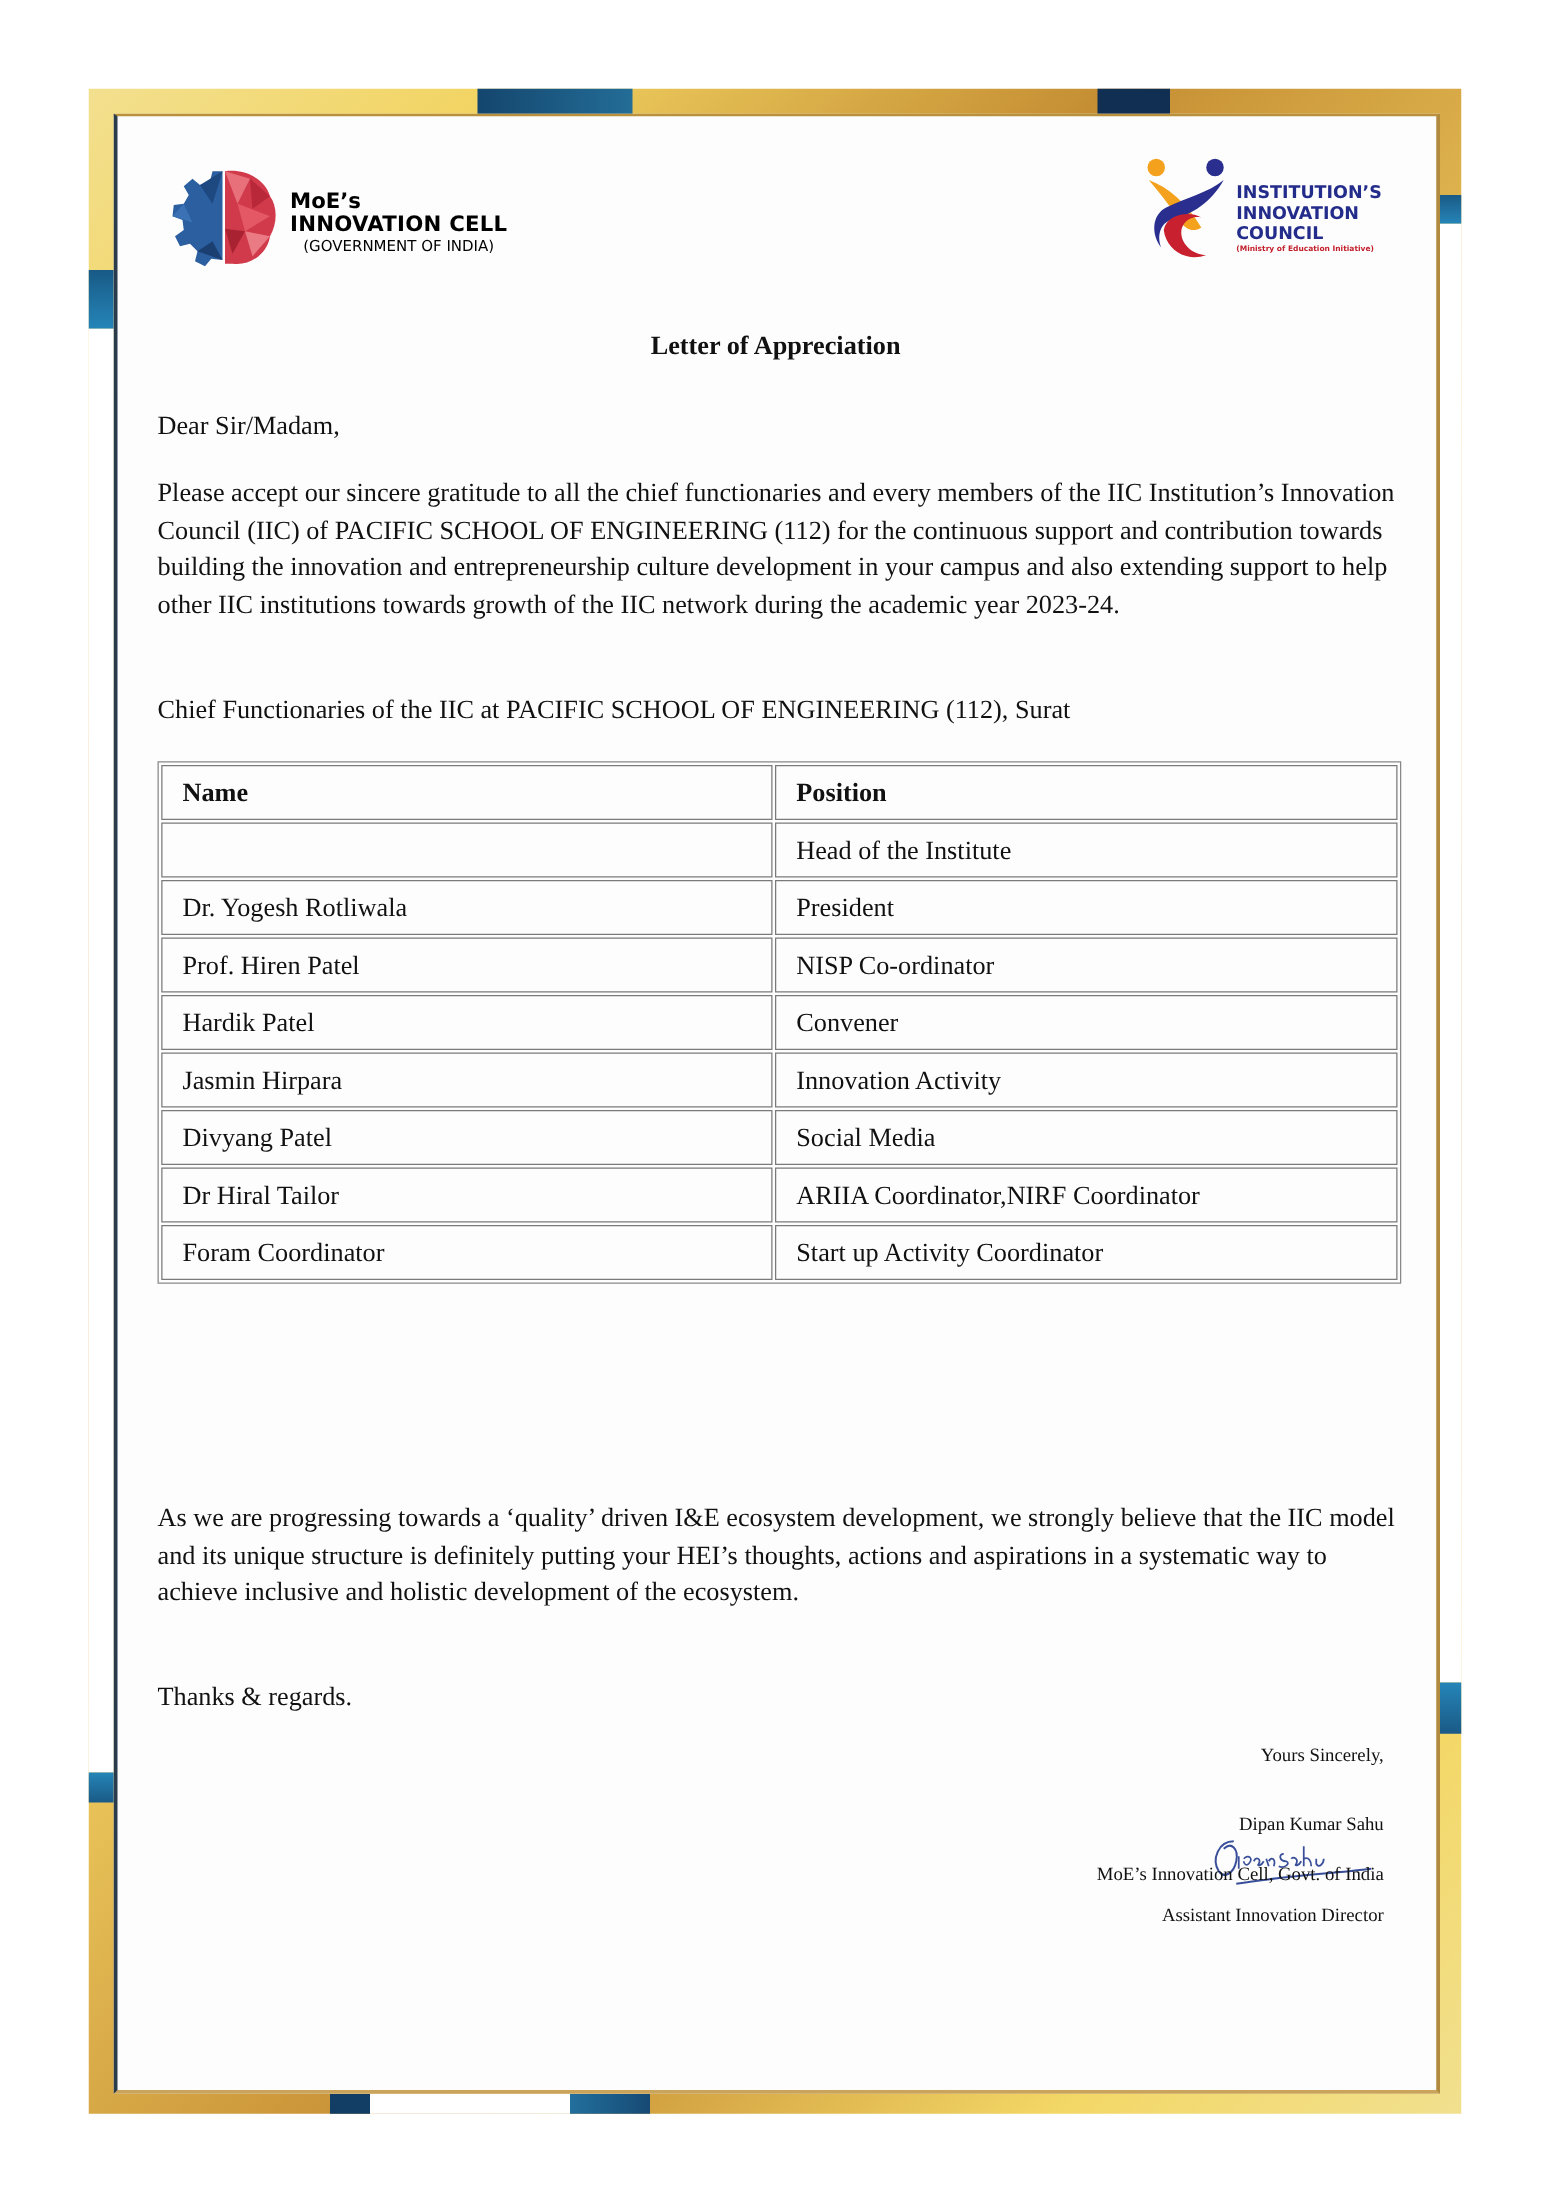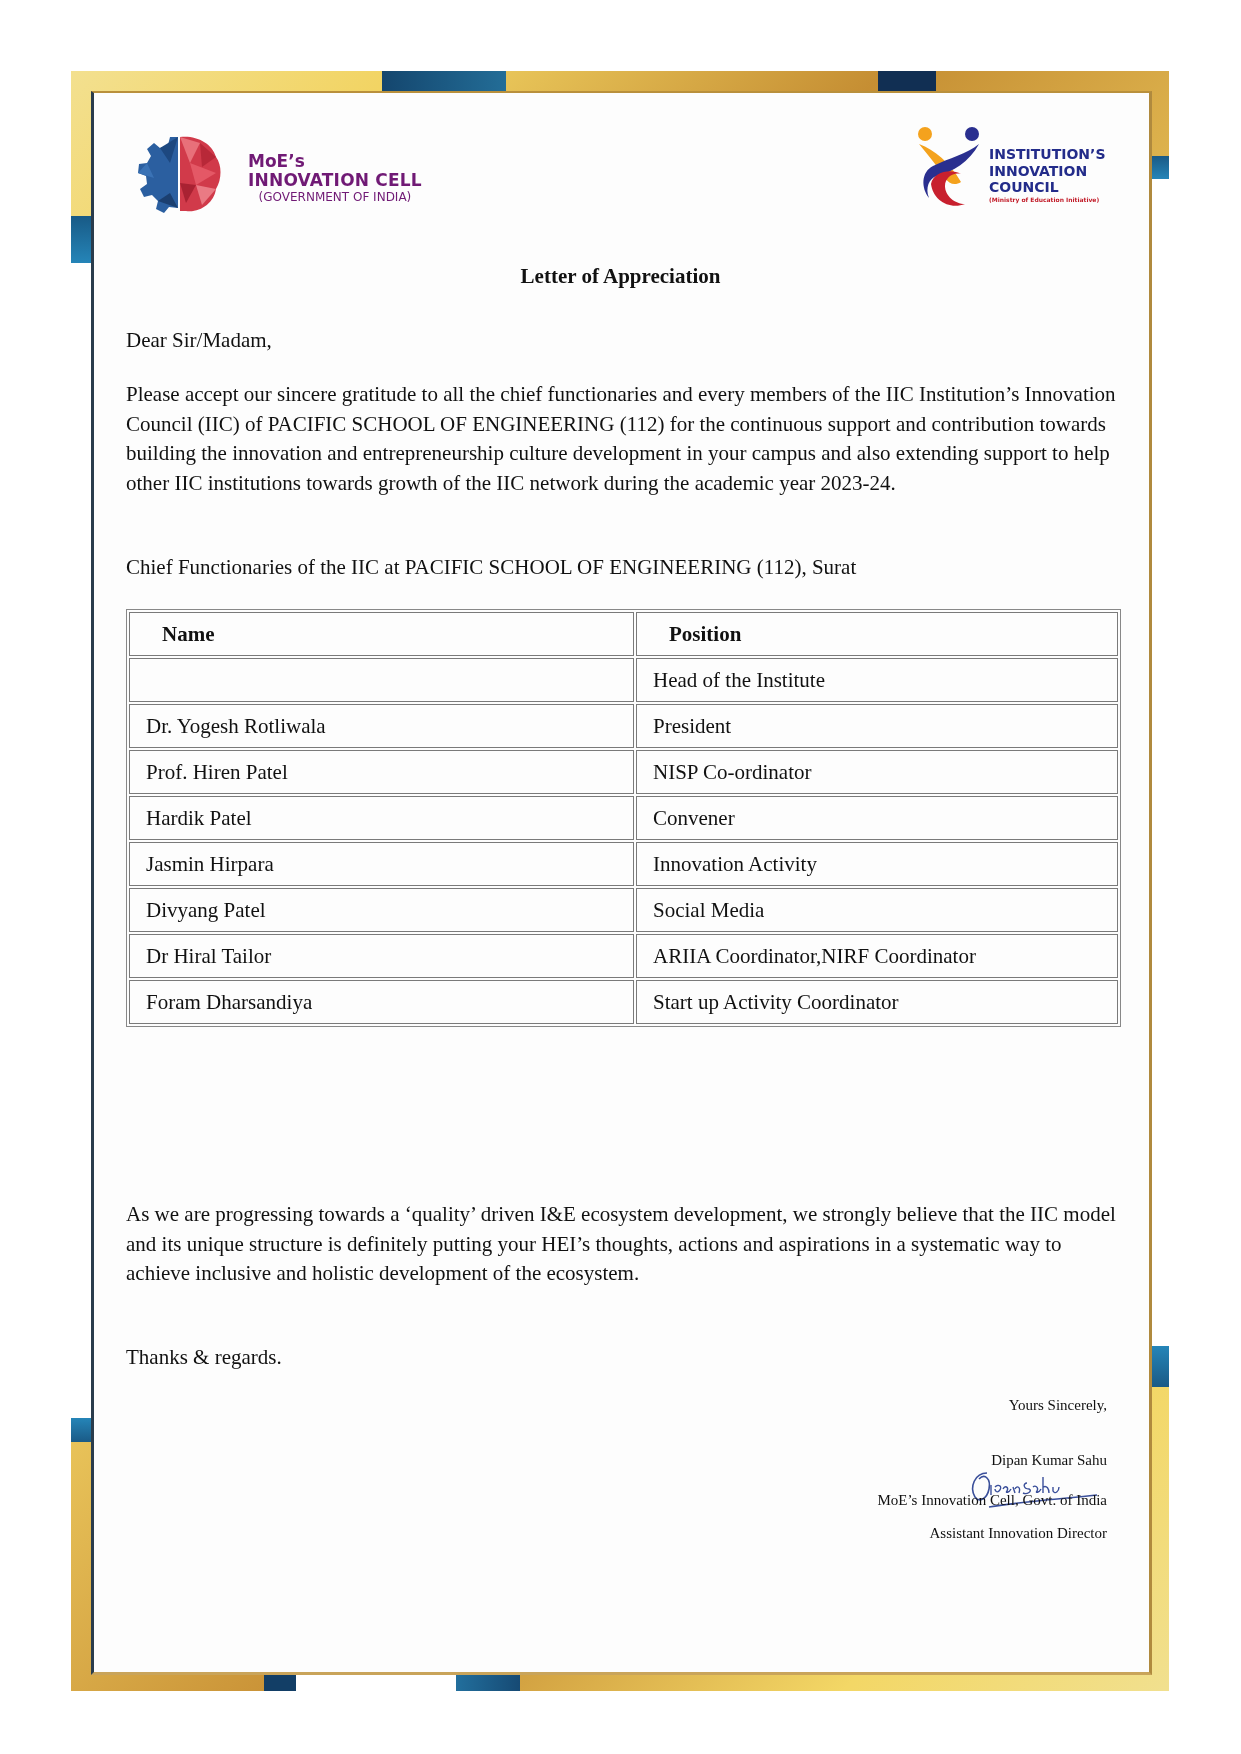--- a/index.html
+++ b/index.html
@@ -5,34 +5,34 @@
   html, body { margin:0; padding:0; }
   body { width:1241px; height:1754px; background:#ffffff; position:relative; overflow:hidden;
          font-family:"Liberation Serif", serif; color:#111; }
   .frame { position:absolute; left:71px; top:71px; width:1098px; height:1620px;
            background:linear-gradient(135deg,#f3e08f 0%,#f2d463 12%,#c58e33 30%,#e9c45a 50%,#c48a31 70%,#f3d766 88%,#f1e08f 100%); }
   .accent { position:absolute; }
   .panel { position:absolute; left:91px; top:91px; width:1061px; height:1584px; background:#fdfdfd;
            border-top:2px solid #b9903c; border-right:3px solid #b08a3e; border-bottom:3px solid #c9a45a;
            border-left:3px solid #2a3c4c; box-sizing:border-box; }
   .logo-left { position:absolute; left:130px; top:133px; display:flex; align-items:center; }
-  .logo-left .txt { margin-left:22px; font-family:"DejaVu Sans", sans-serif; color:#701a75; line-height:1.15; }
+  .logo-left .txt { margin-left:6px; font-family:"DejaVu Sans", sans-serif; color:#000000; line-height:1.15; }
   .logo-left .t1 { font-size:17px; font-weight:bold; }
   .logo-left .t2 { font-size:17px; font-weight:bold; letter-spacing:0.2px; }
   .logo-left .t3 { font-size:12px;text-align:center; }
   .logo-right { position:absolute; left:915px; top:126px; display:flex; align-items:center; }
   .logo-right .txt { margin-left:4px; font-family:"DejaVu Sans", sans-serif; color:#232c8a; line-height:1.2; margin-top:13px; }
   .logo-right .t1 { font-size:14px; font-weight:bold; }
   .logo-right .t4 { font-size:6px; color:#c21d2a; font-weight:bold; }
   .title { position:absolute; left:0; width:1241px; top:264px; text-align:center; font-weight:bold; font-size:21px; }
   .para { position:absolute; left:126px; width:995px; font-size:21px; line-height:29.5px; }
   table.fn { position:absolute; left:126px; top:609px; width:995px; border-collapse:separate; border-spacing:2px;
              border:1px solid #888; font-size:21px; }
   table.fn td, table.fn th { border:1px solid #7a7a7a; height:42px; padding:0 16px; text-align:left; vertical-align:middle; }
-  table.fn th { font-weight:bold;padding-left:32px; }
+  table.fn th { font-weight:bold; }
   table.fn .c1 { width:455px; }
   .right { position:absolute; right:134px; text-align:right; font-size:15px; }
   .sig { position:absolute; left:965px; top:1465px; }
 </style>
 </head>
 <body>
 
 <div class="frame"></div>
 
 <div class="accent" style="left:382px;top:71px;width:124px;height:22px;background:linear-gradient(90deg,#14466e,#236d97);"></div>
@@ -123,21 +123,21 @@
       </tr>
     <tr>
         <td class="c1">Divyang Patel</td>
         <td>Social Media</td>
       </tr>
     <tr>
         <td class="c1">Dr Hiral Tailor</td>
         <td>ARIIA Coordinator,NIRF Coordinator</td>
       </tr>
     <tr>
-        <td class="c1">Foram Dharsandiya</td>
+        <td class="c1">Foram Coordinator</td>
         <td>Start up Activity Coordinator</td>
       </tr>
   </tbody>
 </table>
 
 <div class="para" style="top:1200px;">As we are progressing towards a ‘quality’ driven I&amp;E ecosystem development, we strongly believe that the IIC model and its unique structure is definitely putting your HEI’s thoughts, actions and aspirations in a systematic way to achieve inclusive and holistic development of the ecosystem.</div>
 <div class="para" style="top:1343px;">Thanks &amp; regards.</div>
 
 <div class="right" style="top:1397px;">Yours Sincerely,</div>
 <div class="right" style="top:1452px;">Dipan Kumar Sahu</div>

